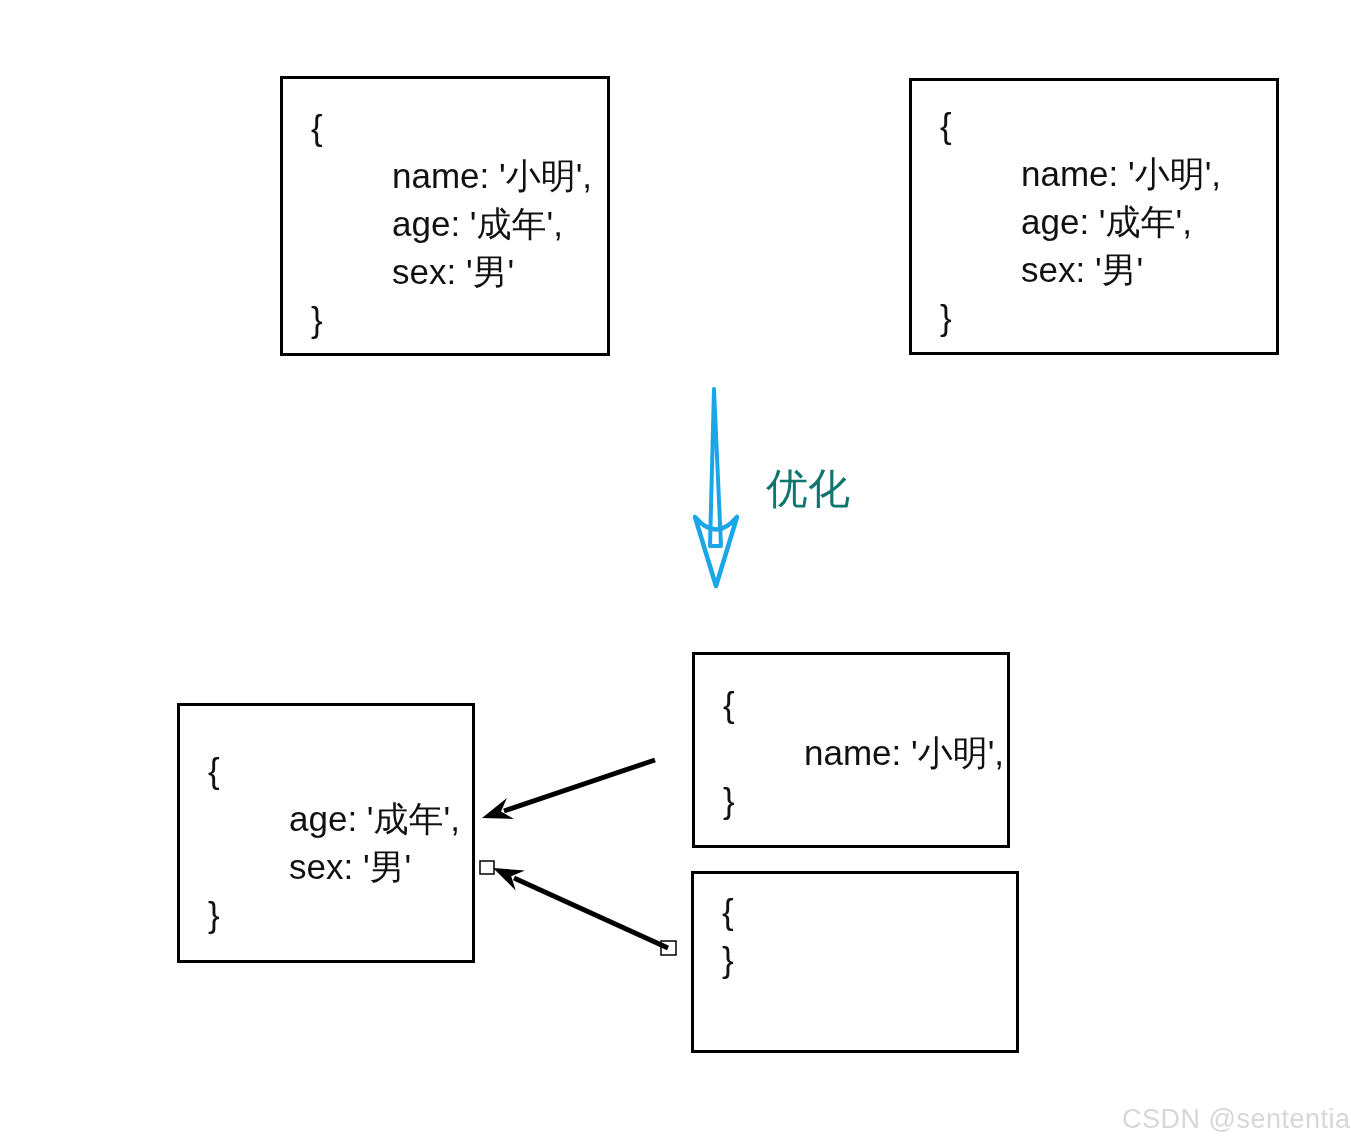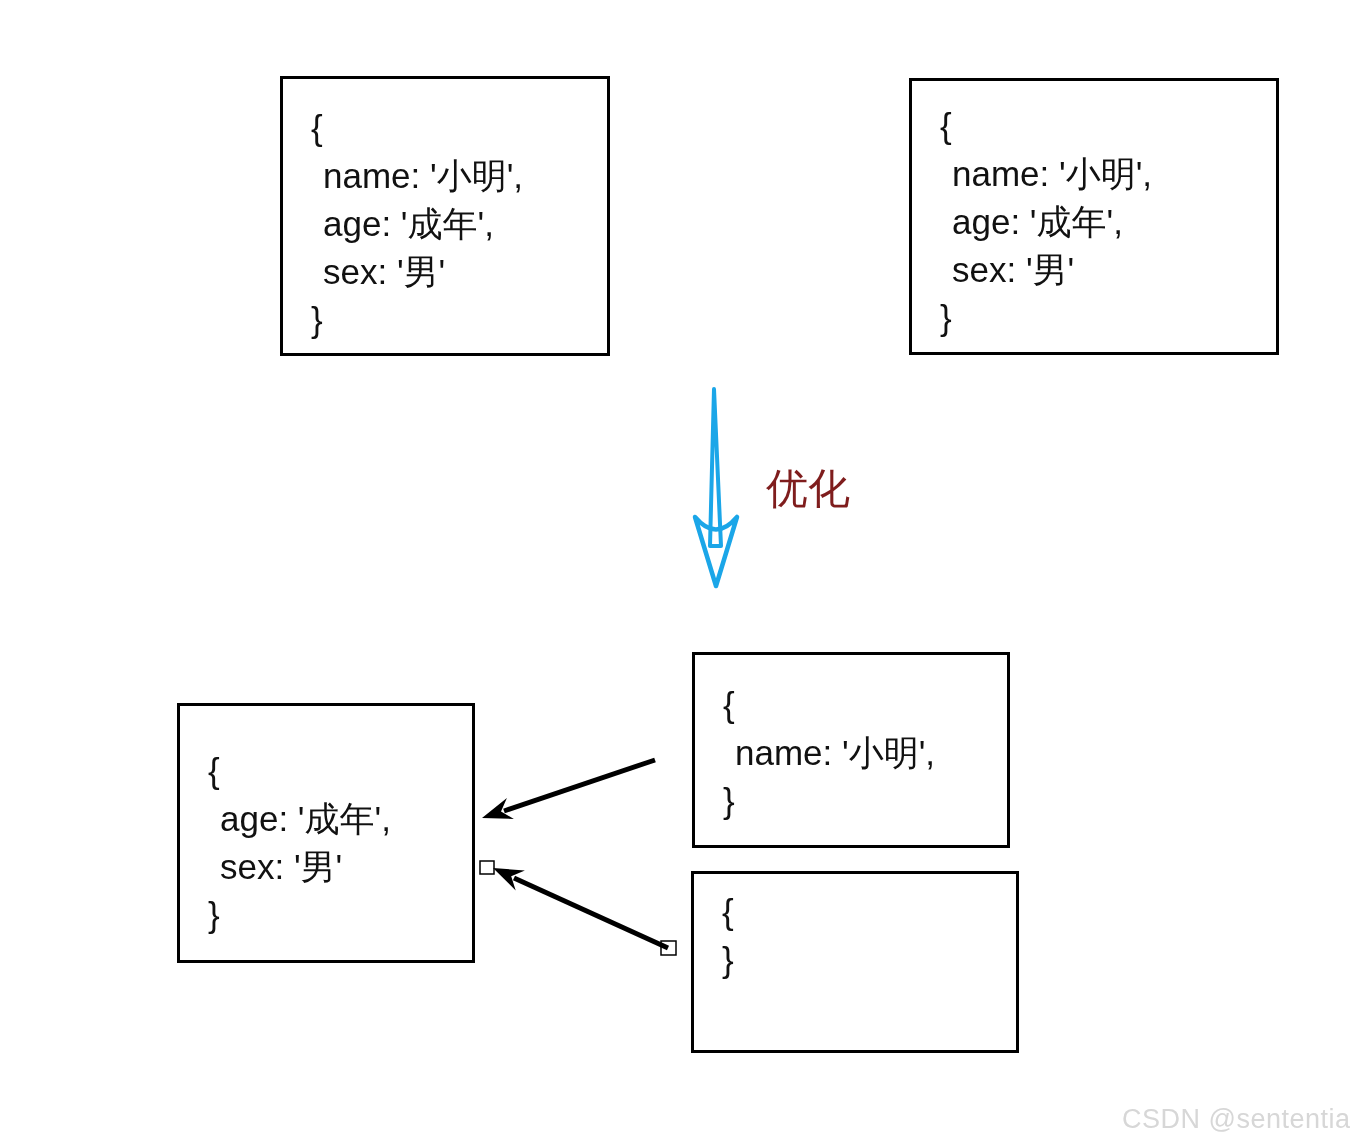--- a/index.html
+++ b/index.html
@@ -15,34 +15,34 @@
   }
   .obj-box {
     position: absolute;
     border: 3px solid #000000;
     background: #ffffff;
     font-size: 35px;
     line-height: 48px;
     white-space: nowrap;
   }
   .obj-box .brace { padding-left: 28px; }
-  .obj-box .prop  { padding-left: 40px; }
+  .obj-box .prop  { padding-left: 109px; }
   .svg-layer {
     position: absolute;
     left: 0; top: 0;
     width: 1351px; height: 1145px;
     pointer-events: none;
   }
   .optimize-label {
     position: absolute;
     left: 766px;
     top: 466px;
     font-size: 42px;
     line-height: 46px;
-    color: #7f1d1d;
+    color: #0f766e;
     white-space: nowrap;
     text-align: right;
   }
   .watermark {
     position: absolute;
     left: 1122px;
     top: 1104px;
     font-size: 27px;
     color: #d7d7d7;
     letter-spacing: 0.5px;

